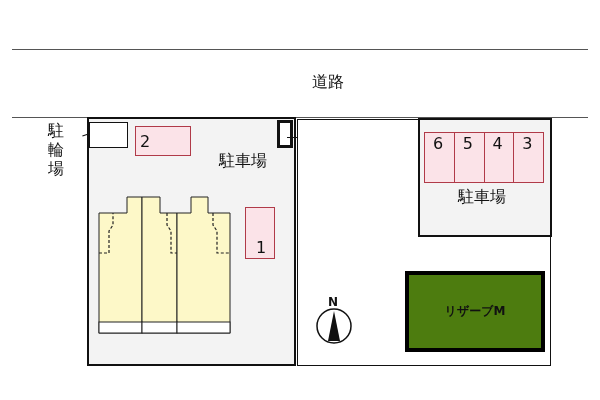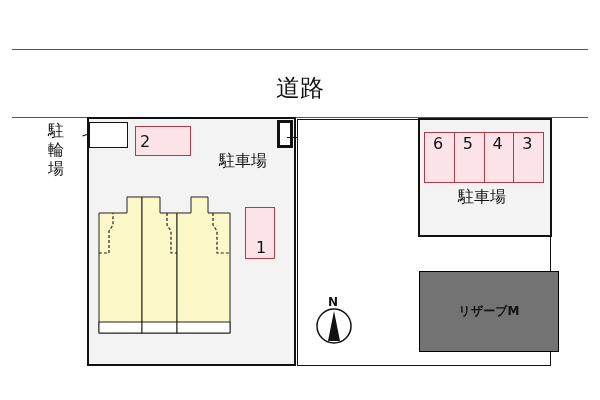--- a/index.html
+++ b/index.html
@@ -1,30 +1,30 @@
 <!DOCTYPE html>
 <html><head>
 <meta charset="utf-8">
 <style>
   html, body { margin:0; padding:0; background:#ffffff; }
   body { width:600px; height:400px; position:relative; overflow:hidden;
          font-family: "DejaVu Sans", "Liberation Sans", sans-serif; color:#111; }
   .abs { position:absolute; box-sizing:border-box; }
   .road-line { height:1px; background:#555; }
-  .road-label { font-size:24px; }
+  .road-label { font-size:16px;margin-left:36px; }
   .lot { border:2px solid #111; background:#f3f3f3; }
   .lot-thin { border:1px solid #111; background:#fff; }
   .space { border:1px solid #b03a48; background:#fbe3e8; font-size:16px; }
   .num { position:absolute; font-size:16px; }
   .label-jp { font-size:16px; white-space:nowrap; }
   .vert { font-size:16px; line-height:19px; width:18px; }
   .bike { border:1px solid #111; background:#fff; }
   .gomi { border:3px solid #111; background:#fff; }
-  .box-m { border:1px solid #000000; background:#737373; font-size:12px; font-weight:bold;
-           display:flex; align-items:center; justify-content:center;margin-left:14px; }
+  .box-m { border:4px solid #000000; background:#4d7c0f; font-size:12px; font-weight:bold;
+           display:flex; align-items:center; justify-content:center; }
 </style>
 </head>
 <body>
 
 <div class="abs road-line" style="left:12px; top:49px; width:576px;"></div>
 <div class="abs road-label" style="left:276px; top:72px;">道路</div>
 <div class="abs road-line" style="left:12px; top:117px; width:576px;"></div>
 
 <div class="abs vert" style="left:48px; top:121px;">
   <span>駐輪場</span>

